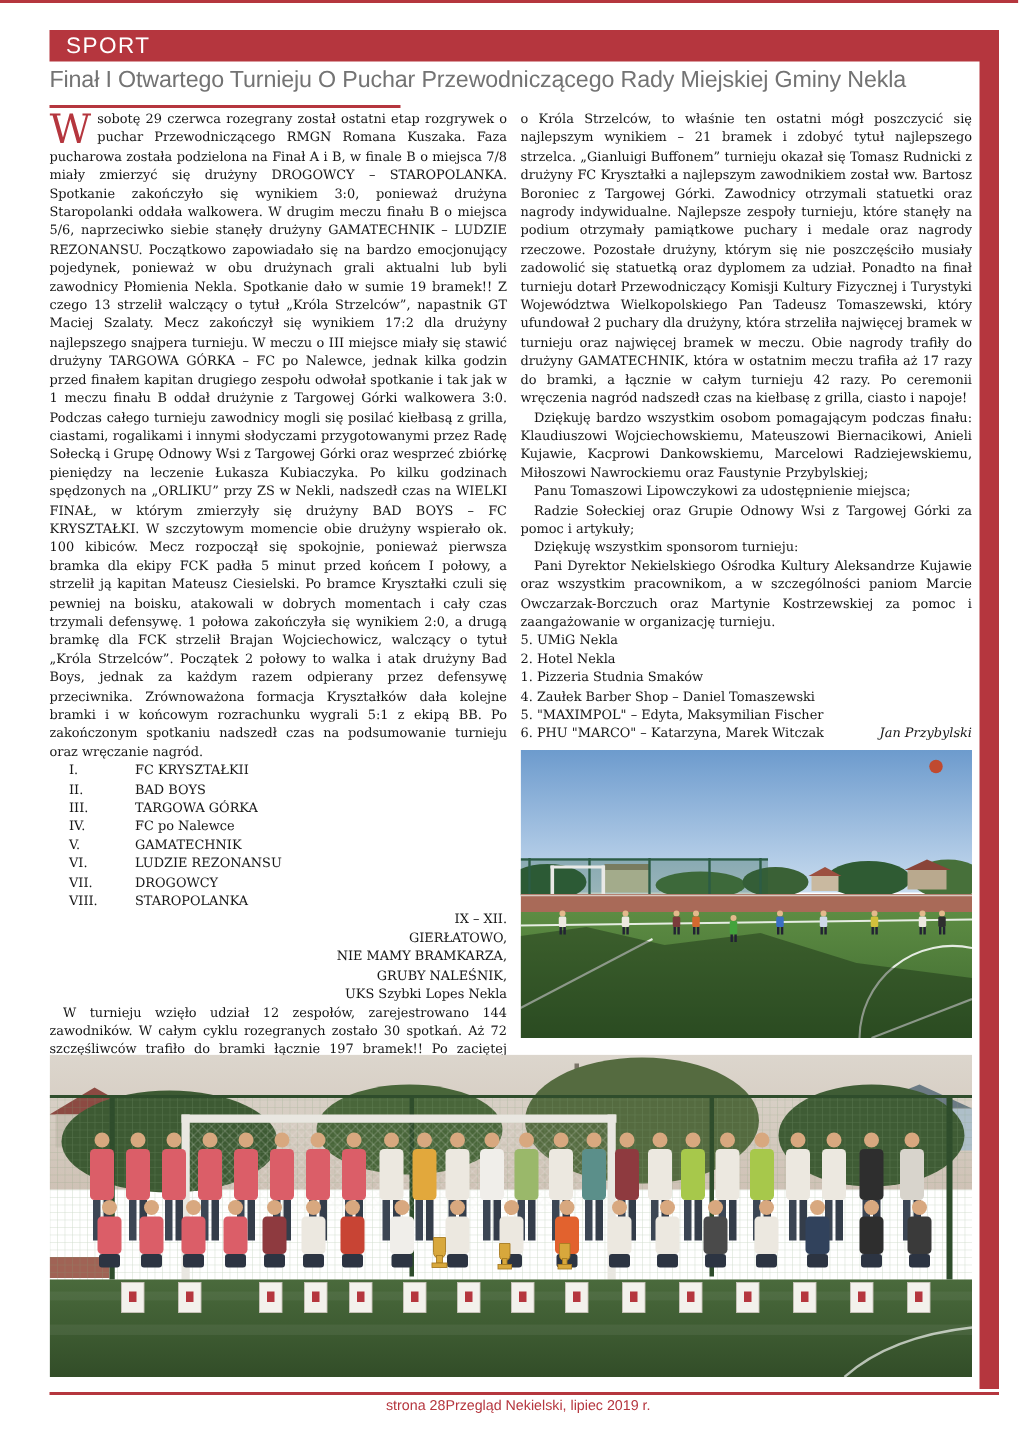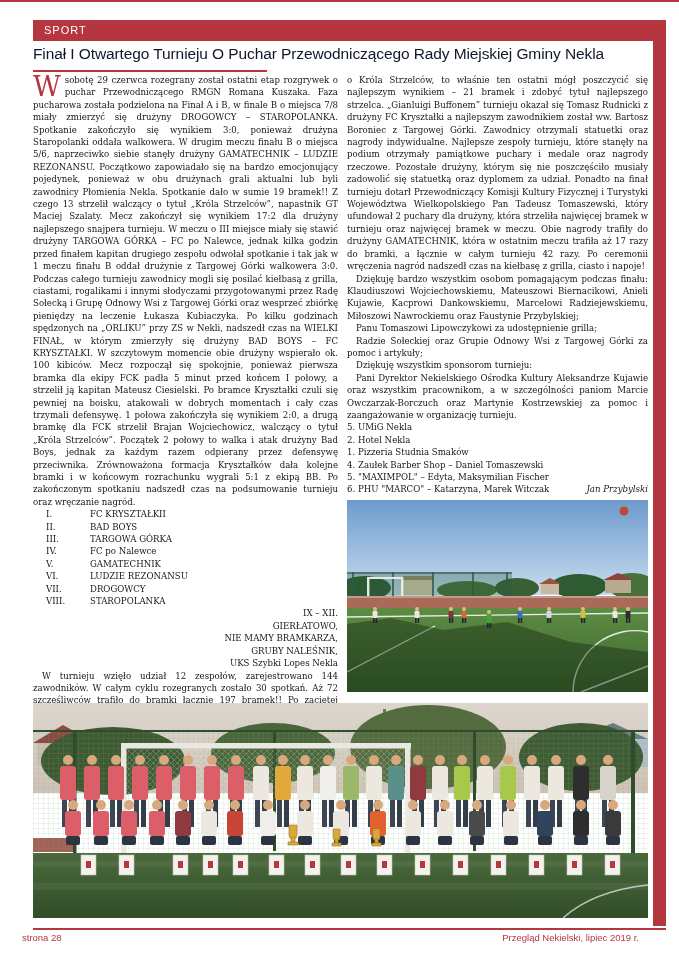--- a/index.html
+++ b/index.html
@@ -1,25 +1,25 @@
 <!DOCTYPE html>
 <html lang="pl"><head>
 <meta charset="utf-8">
 <style>
   html,body{margin:0;padding:0;background:#ffffff;}
   .page{position:relative;width:679px;height:960px;background:#fff;overflow:hidden;
         font-family:"DejaVu Serif", serif;color:#161616;}
   .top-rule{position:absolute;left:0;top:0;width:679px;height:2px;background:#b5363e;}
   .sport-bar{position:absolute;left:33px;top:20px;width:633px;height:21px;background:#b5363e;}
   .sport-bar span{display:block;padding-left:11px;line-height:21px;color:#fff;
-        font-family:"Liberation Sans", sans-serif;font-size:11px;letter-spacing:1px;}
+        font-family:"Liberation Sans", sans-serif;font-size:15px;letter-spacing:1px;}
   .right-bar{position:absolute;left:653px;top:20px;width:13px;height:906px;background:#b5363e;}
   .headline{position:absolute;left:33px;top:45px;width:618px;margin:0;
         font-family:"Liberation Sans", sans-serif;font-weight:normal;
-        font-size:15.5px;letter-spacing:-0.1px;color:#0f172a;white-space:nowrap;}
+        font-size:15.5px;letter-spacing:-0.1px;color:#737373;white-space:nowrap;}
   .headline-rule{position:absolute;left:33px;top:70px;width:234px;height:2px;background:#b5363e;}
 
   .body-text{font-size:8.6px;line-height:12.4px;text-align:justify;}
   .col1{position:absolute;left:33px;top:74px;width:305px;height:630px;overflow:hidden;}
   .col2{position:absolute;left:347px;top:74px;width:301px;height:428px;overflow:hidden;}
   .col1 p,.col2 p{margin:0;}
   .dropcap{float:left;font-size:27px;line-height:22px;color:#b5363e;margin:2px 4px 0 0;}
   .ind{text-indent:9px;}
   ul.standings{margin:0;padding:0;list-style:none;}
   ul.standings li{padding-left:13px;}
@@ -27,22 +27,22 @@
   .tail-line{text-align:right;}
   .sponsor-line{text-align:left;}
   .sponsor-last{display:flex;justify-content:space-between;}
   .author{font-style:italic;}
 
   .field-photo{position:absolute;left:347px;top:500px;width:301px;height:192px;overflow:hidden;}
   .group-photo{position:absolute;left:33px;top:703px;width:615px;height:215px;overflow:hidden;}
   .field-photo svg,.group-photo svg{display:block;}
 
   .footer-rule{position:absolute;left:33px;top:928px;width:633px;height:2px;background:#b5363e;}
-  .footer-row{position:absolute;left:22px;top:932px;width:617px;display:flex;
-        justify-content:space-between;font-family:"Liberation Sans", sans-serif;
+  .footer-row{position:absolute;left:37px;top:932px;width:617px;display:flex;
+        justify-content:center;font-family:"Liberation Sans", sans-serif;
         font-size:9.5px;color:#b5363e;}
 </style>
 </head>
 <body>
 
 <div class="page">
   <div class="top-rule"></div>
 
   <div class="sport-bar">
     <span>SPORT</span>
@@ -68,21 +68,21 @@
     <div class="tail-line">GIERŁATOWO,</div>
     <div class="tail-line">NIE MAMY BRAMKARZA,</div>
     <div class="tail-line">GRUBY NALEŚNIK,</div>
     <div class="tail-line">UKS Szybki Lopes Nekla</div>
     <p class="ind">W turnieju wzięło udział 12 zespołów, zarejestrowano 144 zawodników. W całym cyklu rozegranych zostało 30 spotkań. Aż 72 szczęśliwców trafiło do bramki łącznie 197 bramek!! Po zaciętej walce pomiędzy Brajanem Wojciechowiczem (FCK), Bartoszem Borońcem (TG), Krzysztofem Chojnackim (BB) i Maciejem Szalatym (GT) w pojedynku</p>
   </div>
 
   <div class="col2 body-text">
     <p>o Króla Strzelców, to właśnie ten ostatni mógł poszczycić się najlepszym wynikiem – 21 bramek i zdobyć tytuł najlepszego strzelca. „Gianluigi Buffonem” turnieju okazał się Tomasz Rudnicki z drużyny FC Kryształki a najlepszym zawodnikiem został ww. Bartosz Boroniec z Targowej Górki. Zawodnicy otrzymali statuetki oraz nagrody indywidualne. Najlepsze zespoły turnieju, które stanęły na podium otrzymały pamiątkowe puchary i medale oraz nagrody rzeczowe. Pozostałe drużyny, którym się nie poszczęściło musiały zadowolić się statuetką oraz dyplomem za udział. Ponadto na finał turnieju dotarł Przewodniczący Komisji Kultury Fizycznej i Turystyki Województwa Wielkopolskiego Pan Tadeusz Tomaszewski, który ufundował 2 puchary dla drużyny, która strzeliła najwięcej bramek w turnieju oraz najwięcej bramek w meczu. Obie nagrody trafiły do drużyny GAMATECHNIK, która w ostatnim meczu trafiła aż 17 razy do bramki, a łącznie w całym turnieju 42 razy. Po ceremonii wręczenia nagród nadszedł czas na kiełbasę z grilla, ciasto i napoje!</p>
     <p class="ind">Dziękuję bardzo wszystkim osobom pomagającym podczas finału: Klaudiuszowi Wojciechowskiemu, Mateuszowi Biernacikowi, Anieli Kujawie, Kacprowi Dankowskiemu, Marcelowi Radziejewskiemu, Miłoszowi Nawrockiemu oraz Faustynie Przybylskiej;</p>
-    <p class="ind">Panu Tomaszowi Lipowczykowi za udostępnienie grilla;</p>
+    <p class="ind">Panu Tomaszowi Lipowczykowi za udostępnienie miejsca;</p>
     <p class="ind">Radzie Sołeckiej oraz Grupie Odnowy Wsi z Targowej Górki za pomoc i artykuły;</p>
     <p class="ind">Dziękuję wszystkim sponsorom turnieju:</p>
     <p class="ind">Pani Dyrektor Nekielskiego Ośrodka Kultury Aleksandrze Kujawie oraz wszystkim pracownikom, a w szczególności paniom Marcie Owczarzak-Borczuch oraz Martynie Kostrzewskiej za pomoc i zaangażowanie w organizację turnieju.</p>
     <div class="sponsor-line">5. UMiG Nekla</div>
     <div class="sponsor-line">2. Hotel Nekla</div>
     <div class="sponsor-line">1. Pizzeria Studnia Smaków</div>
     <div class="sponsor-line">4. Zaułek Barber Shop – Daniel Tomaszewski</div>
     <div class="sponsor-line">5. "MAXIMPOL" – Edyta, Maksymilian Fischer</div>
     <div class="sponsor-last">
       <span>6. PHU "MARCO" – Katarzyna, Marek Witczak</span>

